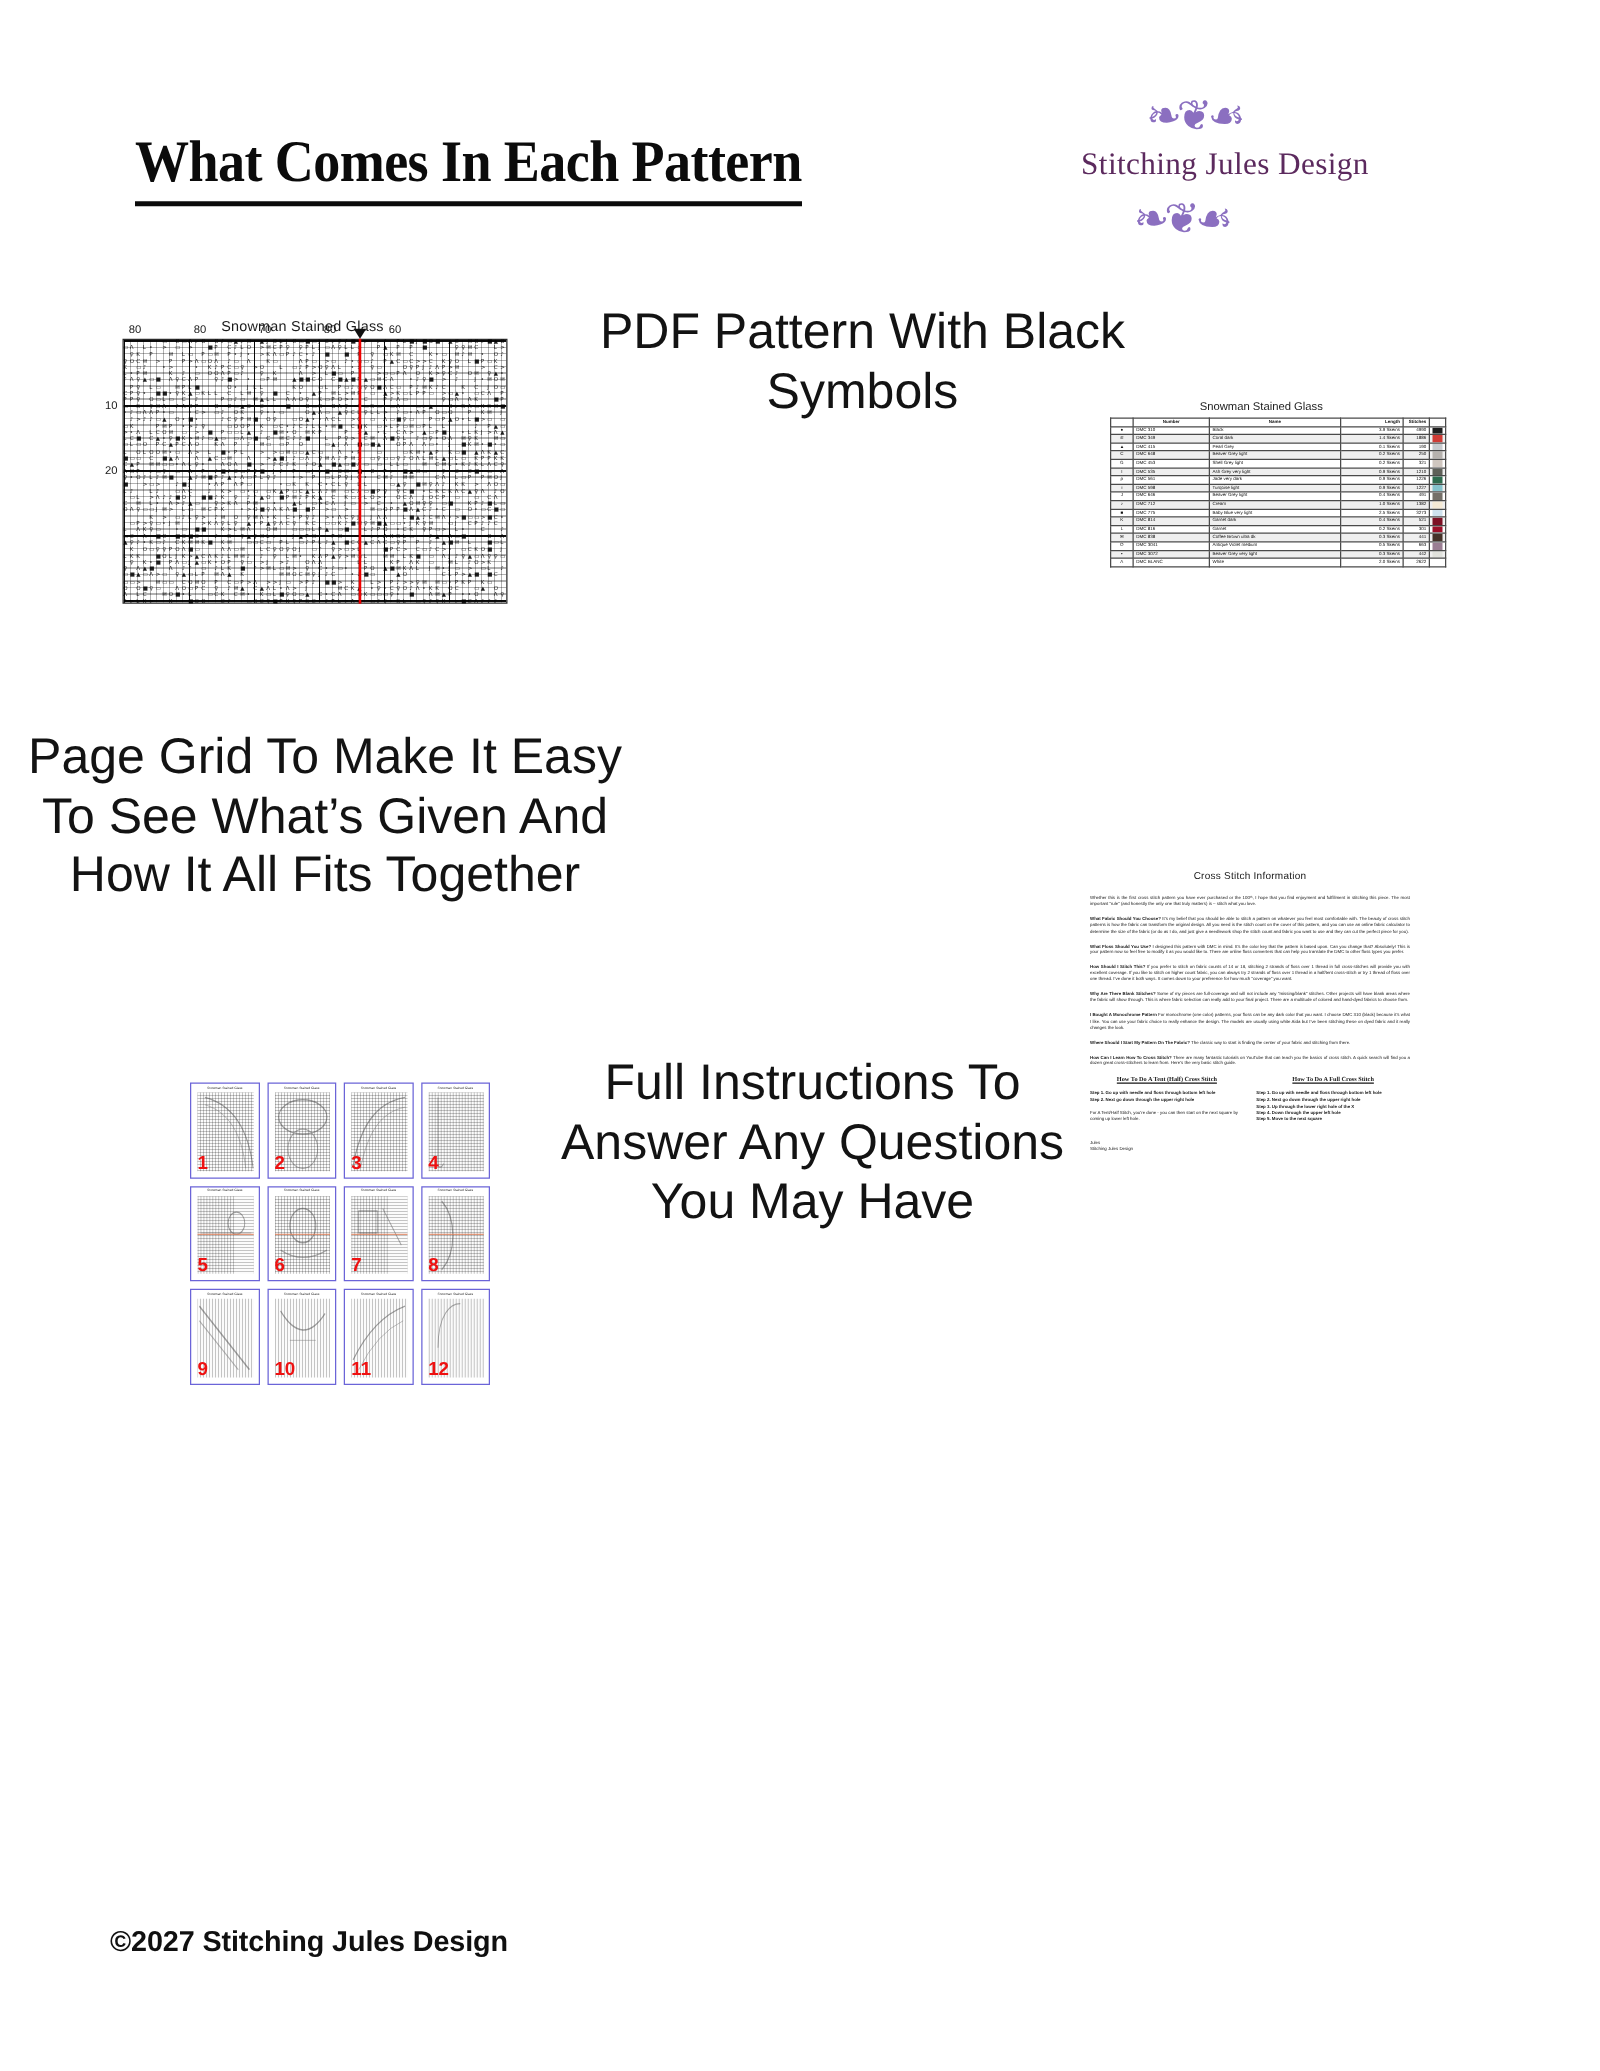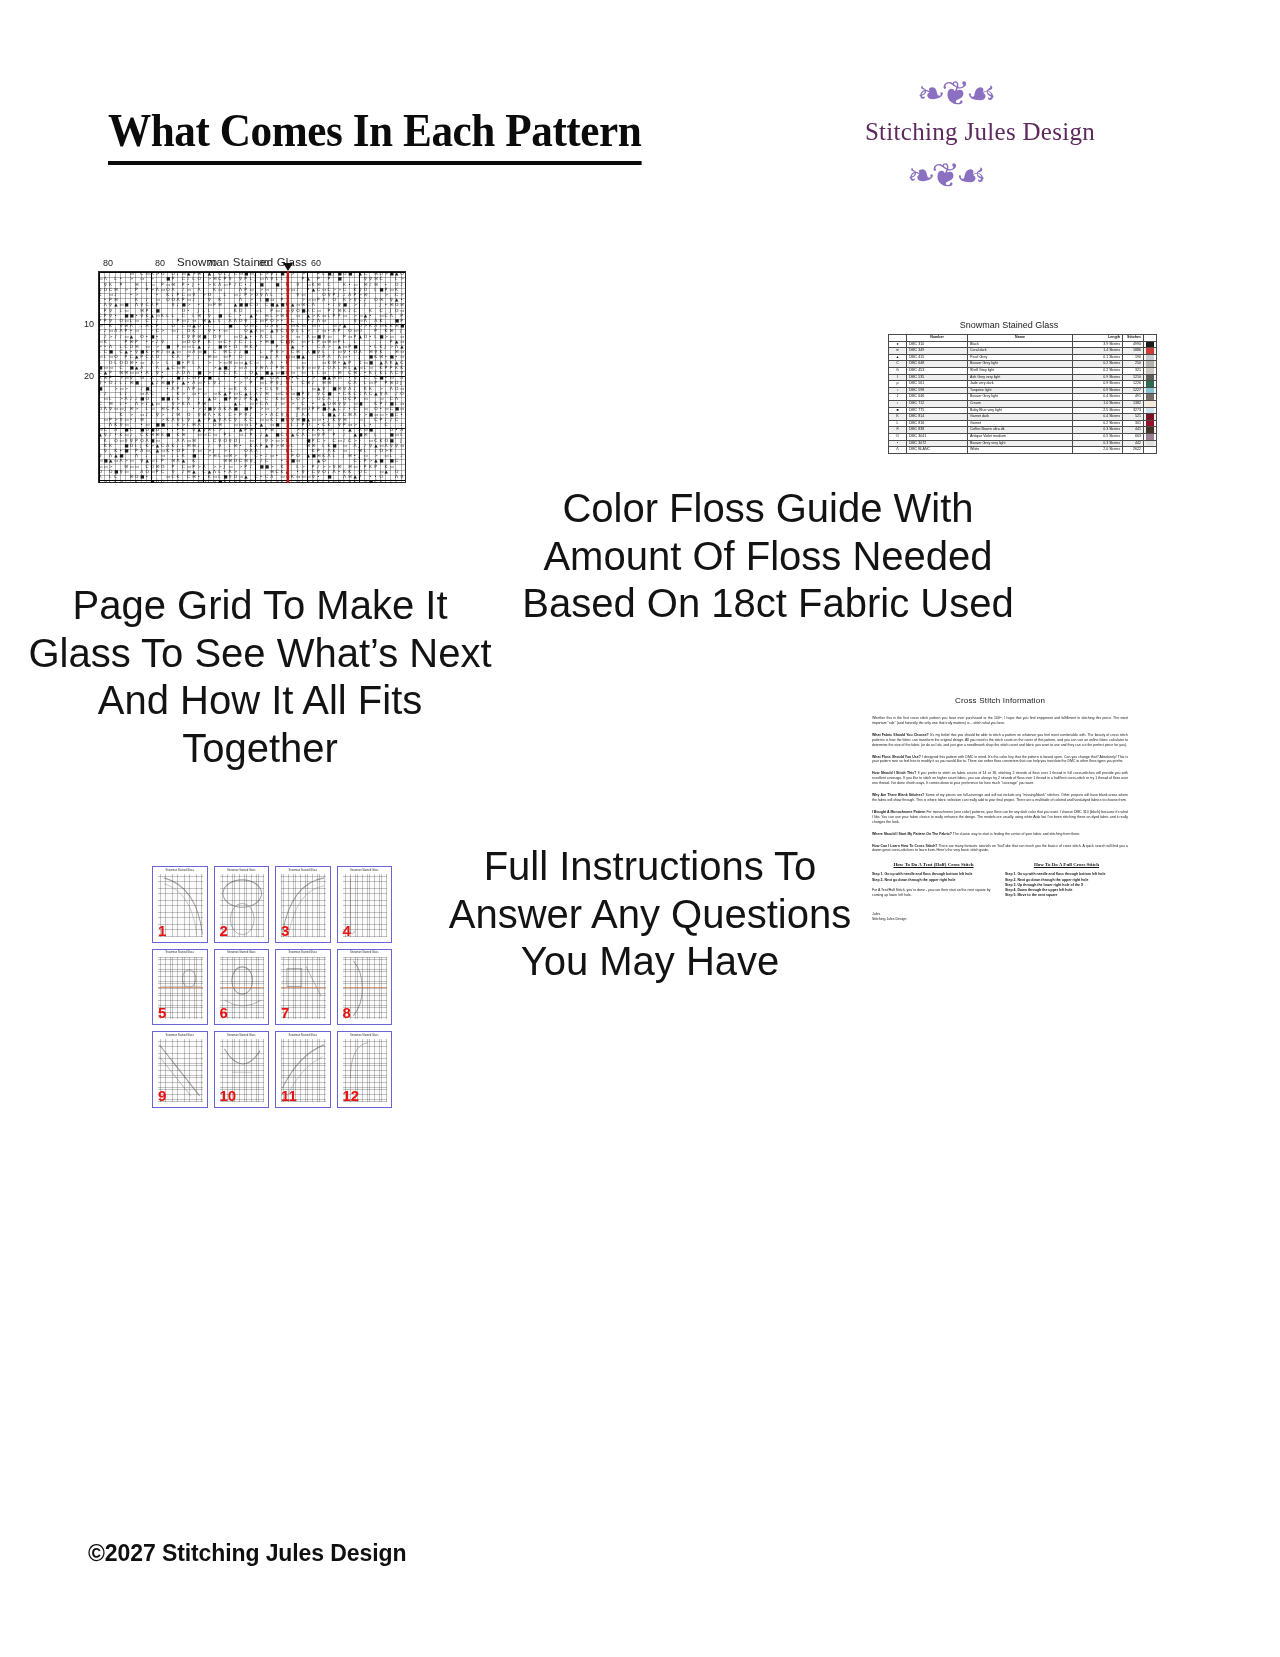--- a/index.html
+++ b/index.html
@@ -1931,20 +1931,21 @@
           <i style="left:291.8px;top:208.1px">♪</i>
           <i style="left:297.00000000000006px;top:208.1px">♪</i>
         </div>
       <div class="ch-center">
         <div class="vline"></div>
         <div class="arrow"></div>
       </div>
     </div>
   </div>
 
+  <div class="copy" id="copy-pdf">PDF Pattern With Black Symbols</div>
 
   <div class="flossbox">
     <div class="fl-title">Snowman Stained Glass</div>
     <table class="floss">
       <thead>
           <tr id="floss-head">
             <th class="col-sym"></th>
             <th class="col-num">Number</th>
             <th class="col-name">Name</th>
             <th class="col-len">Length</th>
@@ -2120,23 +2121,22 @@
             <td class="col-len">2.0 Skeins</td>
             <td class="col-st">2622</td>
             <td class="col-sw">
               <span class="swatch" style="background: rgb(255, 255, 255);"></span>
             </td>
           </tr>
         </tbody>
     </table>
   </div>
 
-  <div class="copy" id="copy-floss">Color Floss Guide With Amount Of Floss Needed Based On 18ct Fabric Used</div>
 
-  <div class="copy" id="copy-grid">Page Grid To Make It Glass To See What’s Next And How It All Fits Together</div>
+  <div class="copy" id="copy-grid">Page Grid To Make It Easy To See What’s Given And How It All Fits Together</div>
 
   <div class="instrbox">
     <div class="in-title">Cross Stitch Information</div>
     <p>Whether this is the first cross stitch pattern you have ever purchased or the 100ᵗʰ, I hope that you find enjoyment and fulfillment in stitching this piece. The most important “rule” (and honestly the only one that truly matters) is – stitch what you love.</p>
     <div id="instr-sections">
         <p><b>What Fabric Should You Choose?</b> It’s my belief that you should be able to stitch a pattern on whatever you feel most comfortable with. The beauty of cross stitch patterns is how the fabric can transform the original design. All you need is the stitch count on the cover of this pattern, and you can use an online fabric calculator to determine the size of the fabric (or do as I do, and just give a needlework shop the stitch count and fabric you want to use and they can cut the perfect piece for you).</p>
         <p><b>What Floss Should You Use?</b> I designed this pattern with DMC in mind. It’s the color key that the pattern is based upon. Can you change that? Absolutely! This is your pattern now so feel free to modify it as you would like to. There are online floss converters that can help you translate the DMC to other floss types you prefer.</p>
         <p><b>How Should I Stitch This?</b> If you prefer to stitch on fabric counts of 14 or 18, stitching 2 strands of floss over 1 thread in full cross-stitches will provide you with excellent coverage. If you like to stitch on higher count fabric, you can always try 2 strands of floss over 1 thread in a half/tent cross-stitch or try 1 thread of floss over one thread. I’ve done it both ways. It comes down to your preference for how much “coverage” you want.</p>
         <p><b>Why Are There Blank Stitches?</b> Some of my pieces are full-coverage and will not include any “missing/blank” stitches. Other projects will have blank areas where the fabric will show through. This is where fabric selection can really add to your final project. There are a multitude of colored and hand-dyed fabrics to choose from.</p>
         <p><b>I Bought A Monochrome Pattern</b> For monochrome (one color) patterns, your floss can be any dark color that you want. I choose DMC 310 (black) because it’s what I like. You can use your fabric choice to really enhance the design. The models are usually using white Aida but I’ve been stitching these on dyed fabric and it really changes the look.</p>

